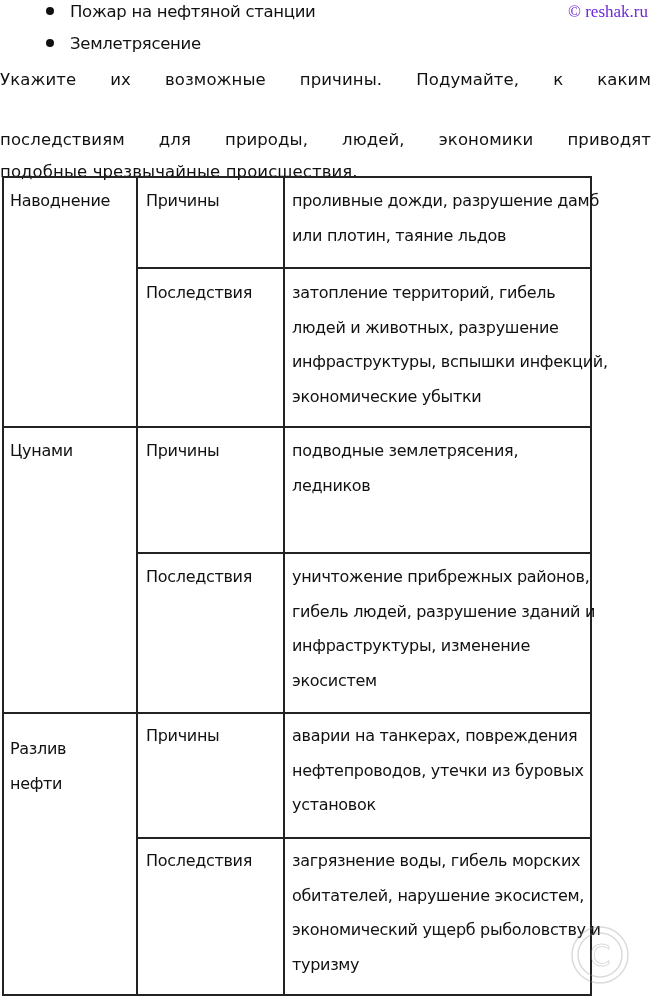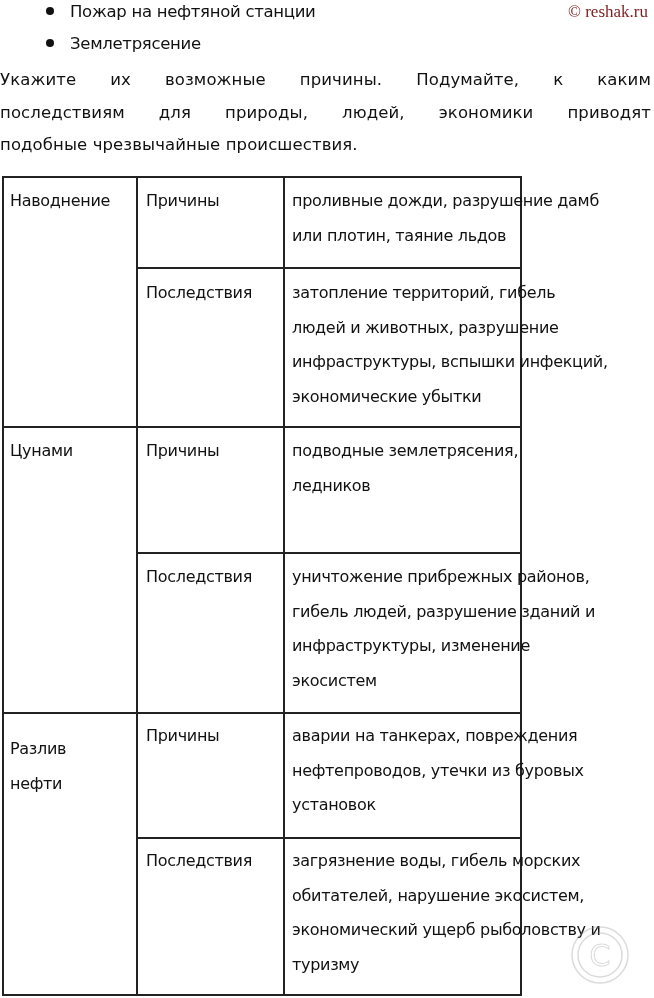--- a/index.html
+++ b/index.html
@@ -16,29 +16,29 @@
       white-space: nowrap;
       margin-left: 43px;
     }
     .bullet-item .dot {
       display: inline-block; width: 8px; height: 8px; border-radius: 50%;
       background: #111; margin-left: 3px; margin-right: 16px; vertical-align: middle;
       position: relative; top: -2px;
     }
     .copyright {
       position: absolute; right: 6px; top: 0; font-size: 17px; line-height: 24px;
-      font-family: "Liberation Serif", "DejaVu Serif", serif; color: #7f1d1d;
+      font-family: "Liberation Serif", "DejaVu Serif", serif; color: #6d28d9;
     }
     .instruction {
       position: absolute; left: 0; top: 64px; width: 651px;
       font-weight: normal; font-size: 16.5px; line-height: 32.5px;
       text-align: justify; text-align-last: left; letter-spacing: 0.1px;
     }
     .table {
-      position: absolute; left: 2px; top: 176px; width: 520px; height: 820px;
+      position: absolute; left: 2px; top: 176px; width: 590px; height: 820px;
       border: 2px solid #222;
     }
     .vline { position: absolute; top: 0; bottom: 0; width: 2px; background: #222; }
     .hline { position: absolute; height: 2px; background: #222; }
     .cell {
       position: absolute; font-size: 16px; line-height: 34.5px; letter-spacing: -0.3px;
       white-space: nowrap;
     }
     .watermark {
       position: absolute; left: 560px; top: 880px; width: 120px; height: 120px;
@@ -56,21 +56,21 @@
     <div class="bullet-item" style="top:0px;">
       <span class="dot"></span><span>Пожар на нефтяной станции</span>
     </div>
     <div class="bullet-item" style="top:32px;">
       <span class="dot"></span><span>Землетрясение</span>
     </div>
   </div>
 
   <div class="instruction">
     <div style="text-align:justify;text-align-last:justify;">Укажите их возможные причины. Подумайте, к каким</div>
-    <div style="text-align:justify;text-align-last:justify;">последствиям для природы, людей, экономики приводят</div>
+    <div style="text-align:justify;text-align-last:justify;margin-top:27px;">последствиям для природы, людей, экономики приводят</div>
     <div>подобные чрезвычайные происшествия.</div>
   </div>
 
   <div class="table">
 
     <div class="vline" style="left:132px;"></div>
     <div class="vline" style="left:279px;"></div>
 
     <div class="hline" style="left:132px; right:0; top:89px;"></div>
     <div class="hline" style="left:0; right:0; top:248px;"></div>

